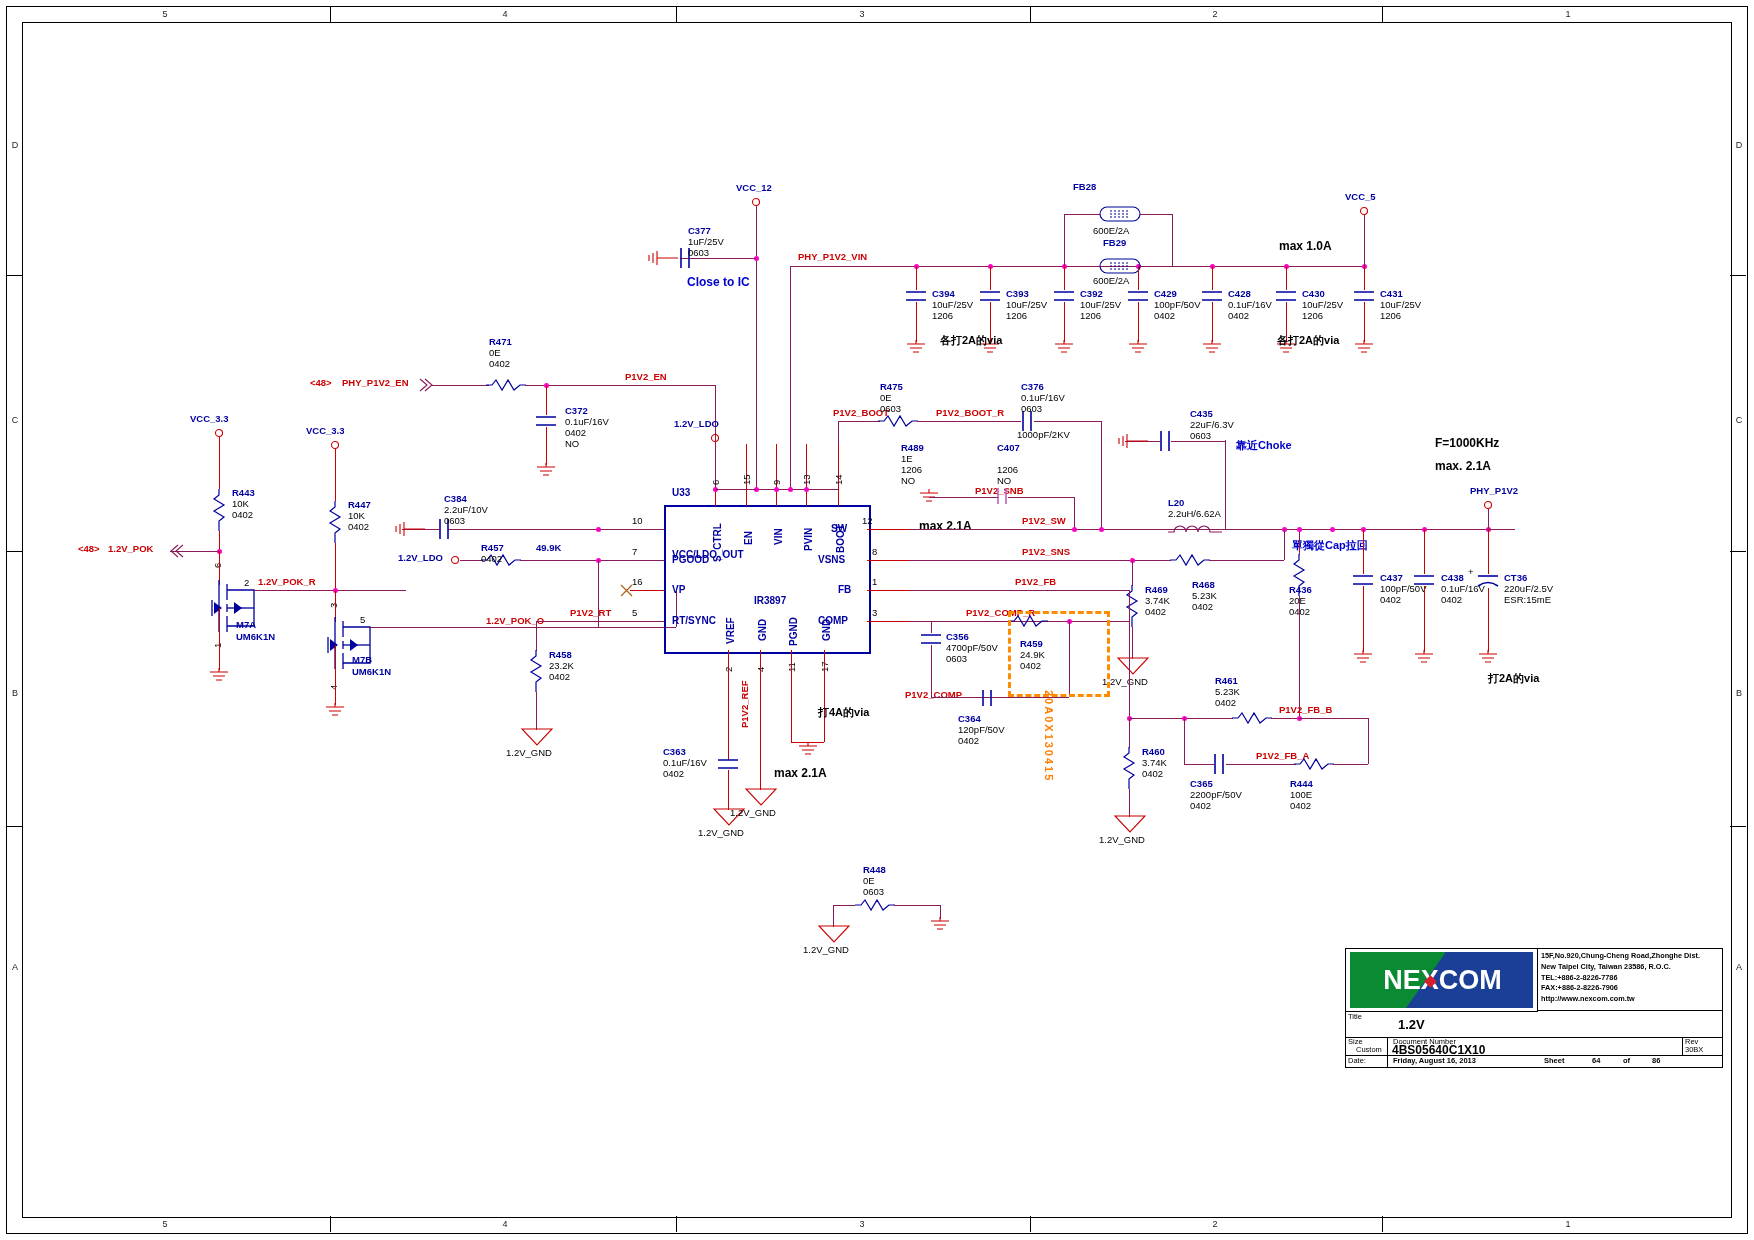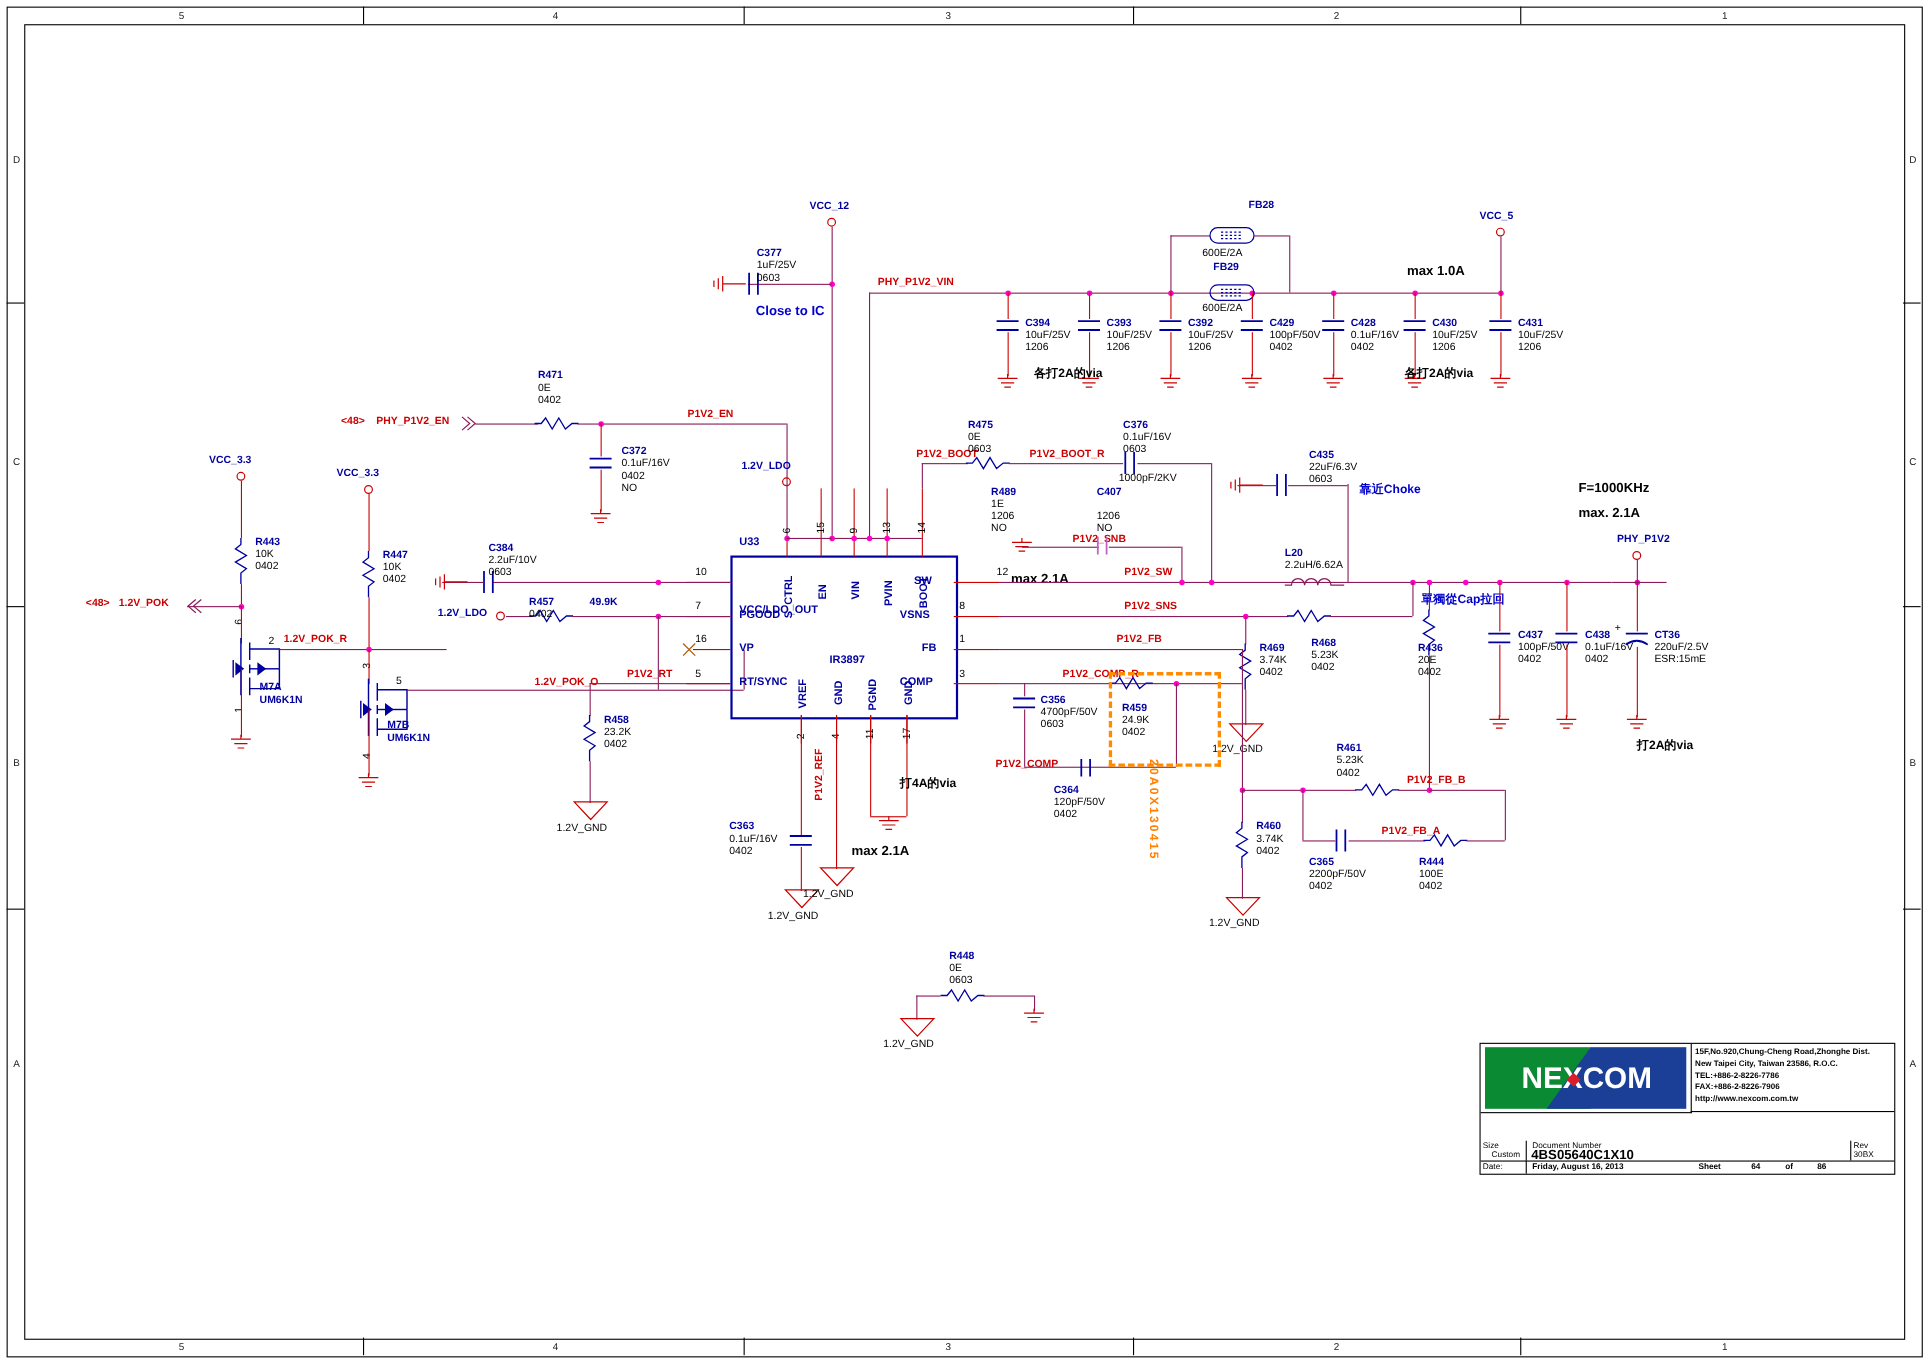--- a/index.html
+++ b/index.html
@@ -265,21 +265,21 @@
   <div class="jn" style="left:1364px;top:266px;"></div>
 
   <div class="w v" style="left:1064px;top:214px;height:52px;"></div>
   <div class="w h" style="left:1064px;top:214px;width:36px;"></div>
   <svg style="left:1098px;top:204px;" width="44" height="20">
     <rect x="2" y="3" width="40" height="14" rx="7" class="sfb"></rect>
     <path class="sfb" d="M12,7 h20 M12,10 h20 M12,13 h20" stroke-dasharray="2,2"></path>
   </svg>
   <div class="w h" style="left:1140px;top:214px;width:32px;"></div>
   <div class="w v" style="left:1172px;top:214px;height:52px;"></div>
-  <div class="t ref" style="left:1103px;top:182px;padding-left:32px;">FB28</div>
+  <div class="t ref" style="left:1041px;top:182px;padding-left:32px;">FB28</div>
   <div class="t val" style="left:1093px;top:226px;">600E/2A</div>
 
   <svg style="left:1098px;top:256px;" width="44" height="20">
     <rect x="2" y="3" width="40" height="14" rx="7" class="sfb"></rect>
     <path class="sfb" d="M12,7 h20 M12,10 h20 M12,13 h20" stroke-dasharray="2,2"></path>
   </svg>
   <div class="t ref" style="left:1103px;top:238px;">FB29</div>
   <div class="t val" style="left:1093px;top:276px;">600E/2A</div>
 
   <svg style="left:1359px;top:206px;" width="10" height="10">
@@ -422,21 +422,21 @@
   <svg style="left:620px;top:584px;" width="14" height="14">
       <path class="sx" d="M1,1 L12,12 M12,1 L1,12"></path>
     </svg>
 
   <div class="wr h" style="left:624px;top:621px;width:40px;"></div>
   <div class="t pinname" style="left:672px;top:615px;">RT/SYNC</div>
   <div class="t pinnum" style="left:632px;top:608px;">5</div>
 
   <div class="wr h" style="left:867px;top:529px;width:42px;"></div>
   <div class="t pinname" style="left:831px;top:523px;">SW</div>
-  <div class="t pinnum" style="left:872px;top:516px;padding-left:34px;">12</div>
+  <div class="t pinnum" style="left:828px;top:516px;padding-left:34px;">12</div>
 
   <div class="wr h" style="left:867px;top:560px;width:42px;"></div>
   <div class="t pinname" style="left:818px;top:554px;">VSNS</div>
   <div class="t pinnum" style="left:872px;top:547px;">8</div>
 
   <div class="wr h" style="left:867px;top:590px;width:42px;"></div>
   <div class="t pinname" style="left:838px;top:584px;">FB</div>
   <div class="t pinnum" style="left:872px;top:577px;">1</div>
 
   <div class="wr h" style="left:867px;top:621px;width:42px;"></div>
@@ -807,20 +807,24 @@
       <div class="logo-dia"></div>
     </div>
     <div id="tb-addr">
       <div class="addr-line">15F,No.920,Chung-Cheng Road,Zhonghe Dist.</div>
       <div class="addr-line">New Taipei City, Taiwan 23586, R.O.C.</div>
       <div class="addr-line">TEL:+886-2-8226-7786</div>
       <div class="addr-line">FAX:+886-2-8226-7906</div>
       <div class="addr-line">http://www.nexcom.com.tw</div>
     </div>
 
+    <div id="tb-title">
+      <div class="tb-lab" style="left:2px;top:1px;">Title</div>
+      <div style="position:absolute;left:52px;top:6px;font-size:13px;font-weight:bold;color:#000;">1.2V</div>
+    </div>
 
     <div id="tb-size">
       <div class="cell-div" style="left:41px;"></div>
       <div class="cell-div" style="left:336px;"></div>
       <div class="tb-lab" style="left:2px;top:0px;">Size</div>
       <div class="tb-lab" style="left:10px;top:8px;">Custom</div>
       <div class="tb-lab" style="left:47px;top:0px;">Document Number</div>
       <div style="position:absolute;left:46px;top:6px;font-size:12px;font-weight:bold;color:#000;">4BS05640C1X10</div>
       <div class="tb-lab" style="left:339px;top:0px;">Rev</div>
       <div class="tb-lab" style="left:339px;top:8px;">30BX</div>

